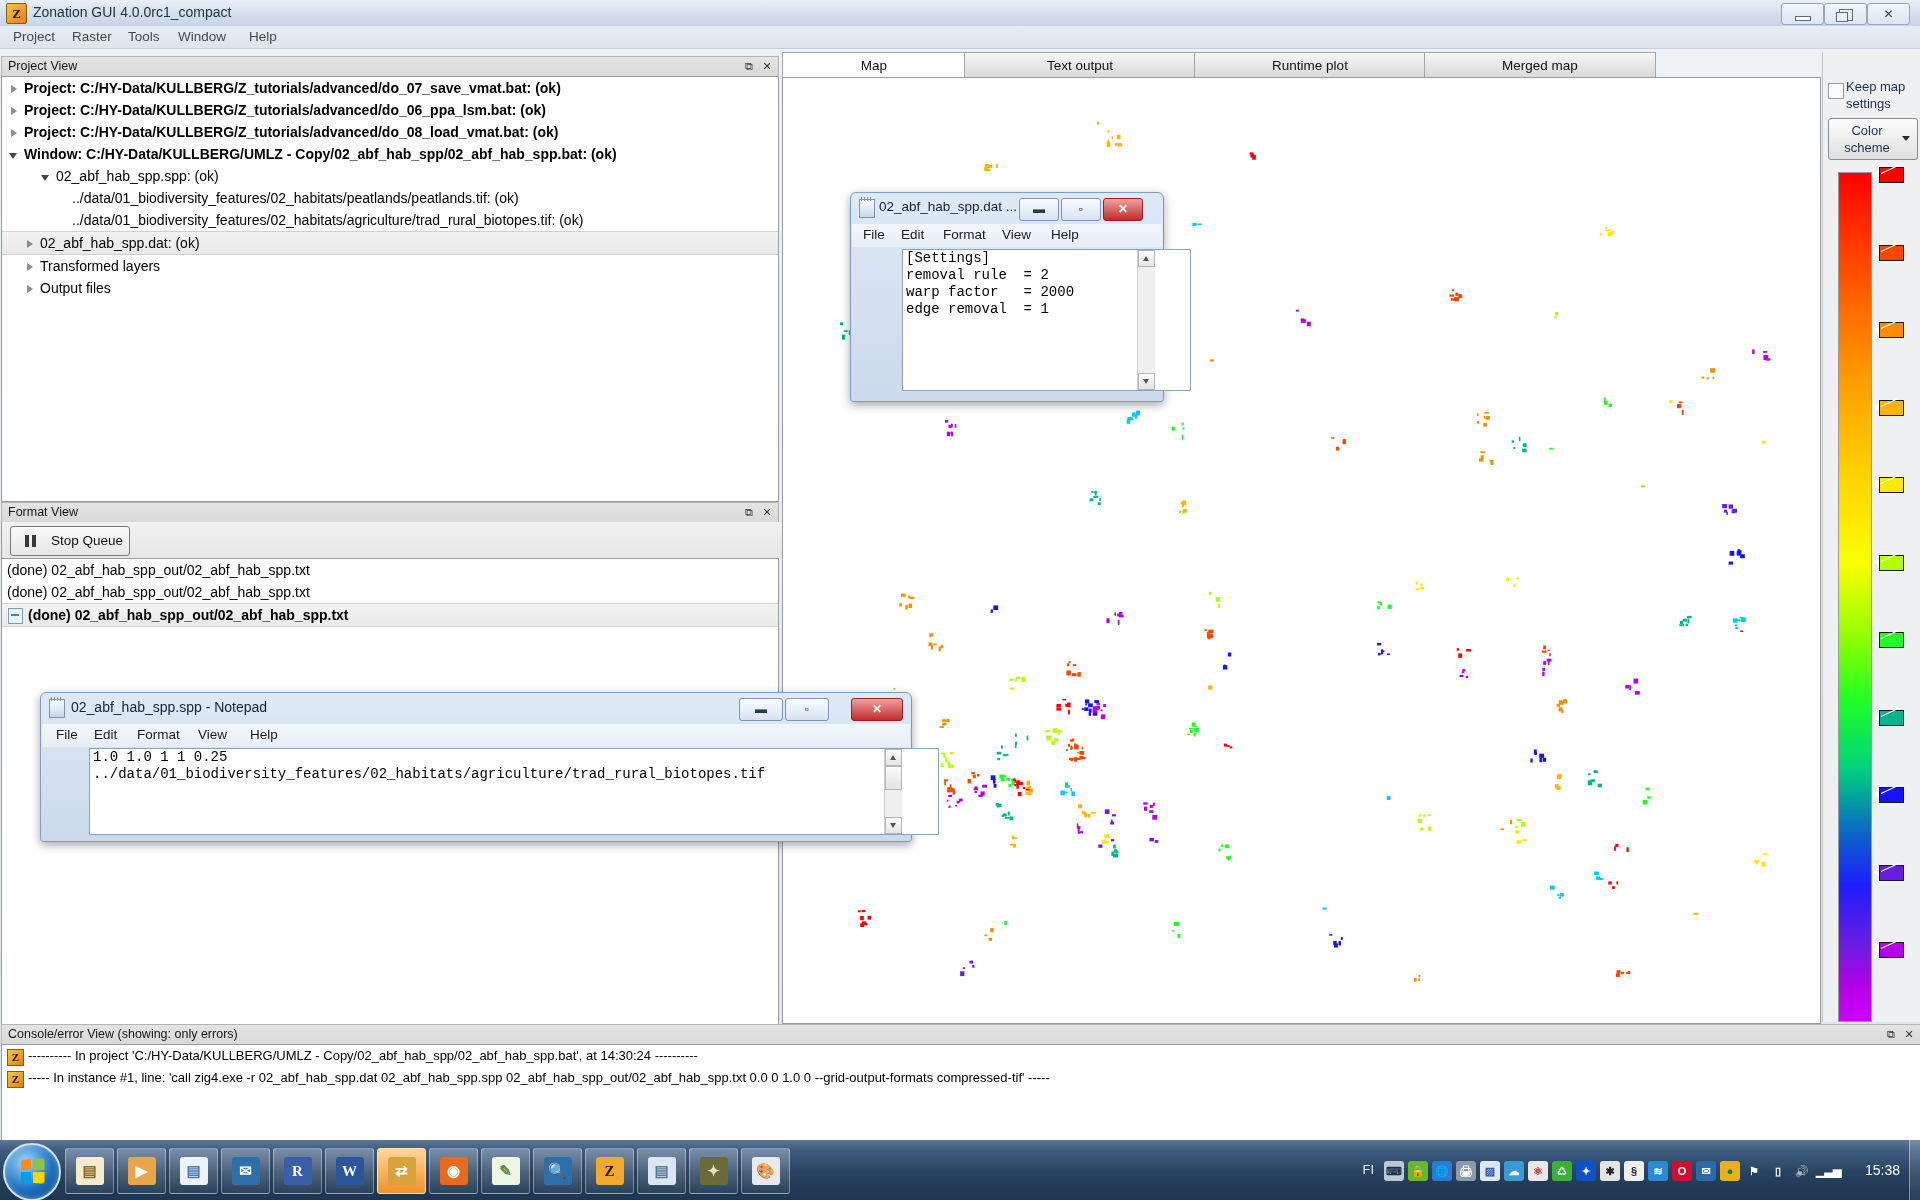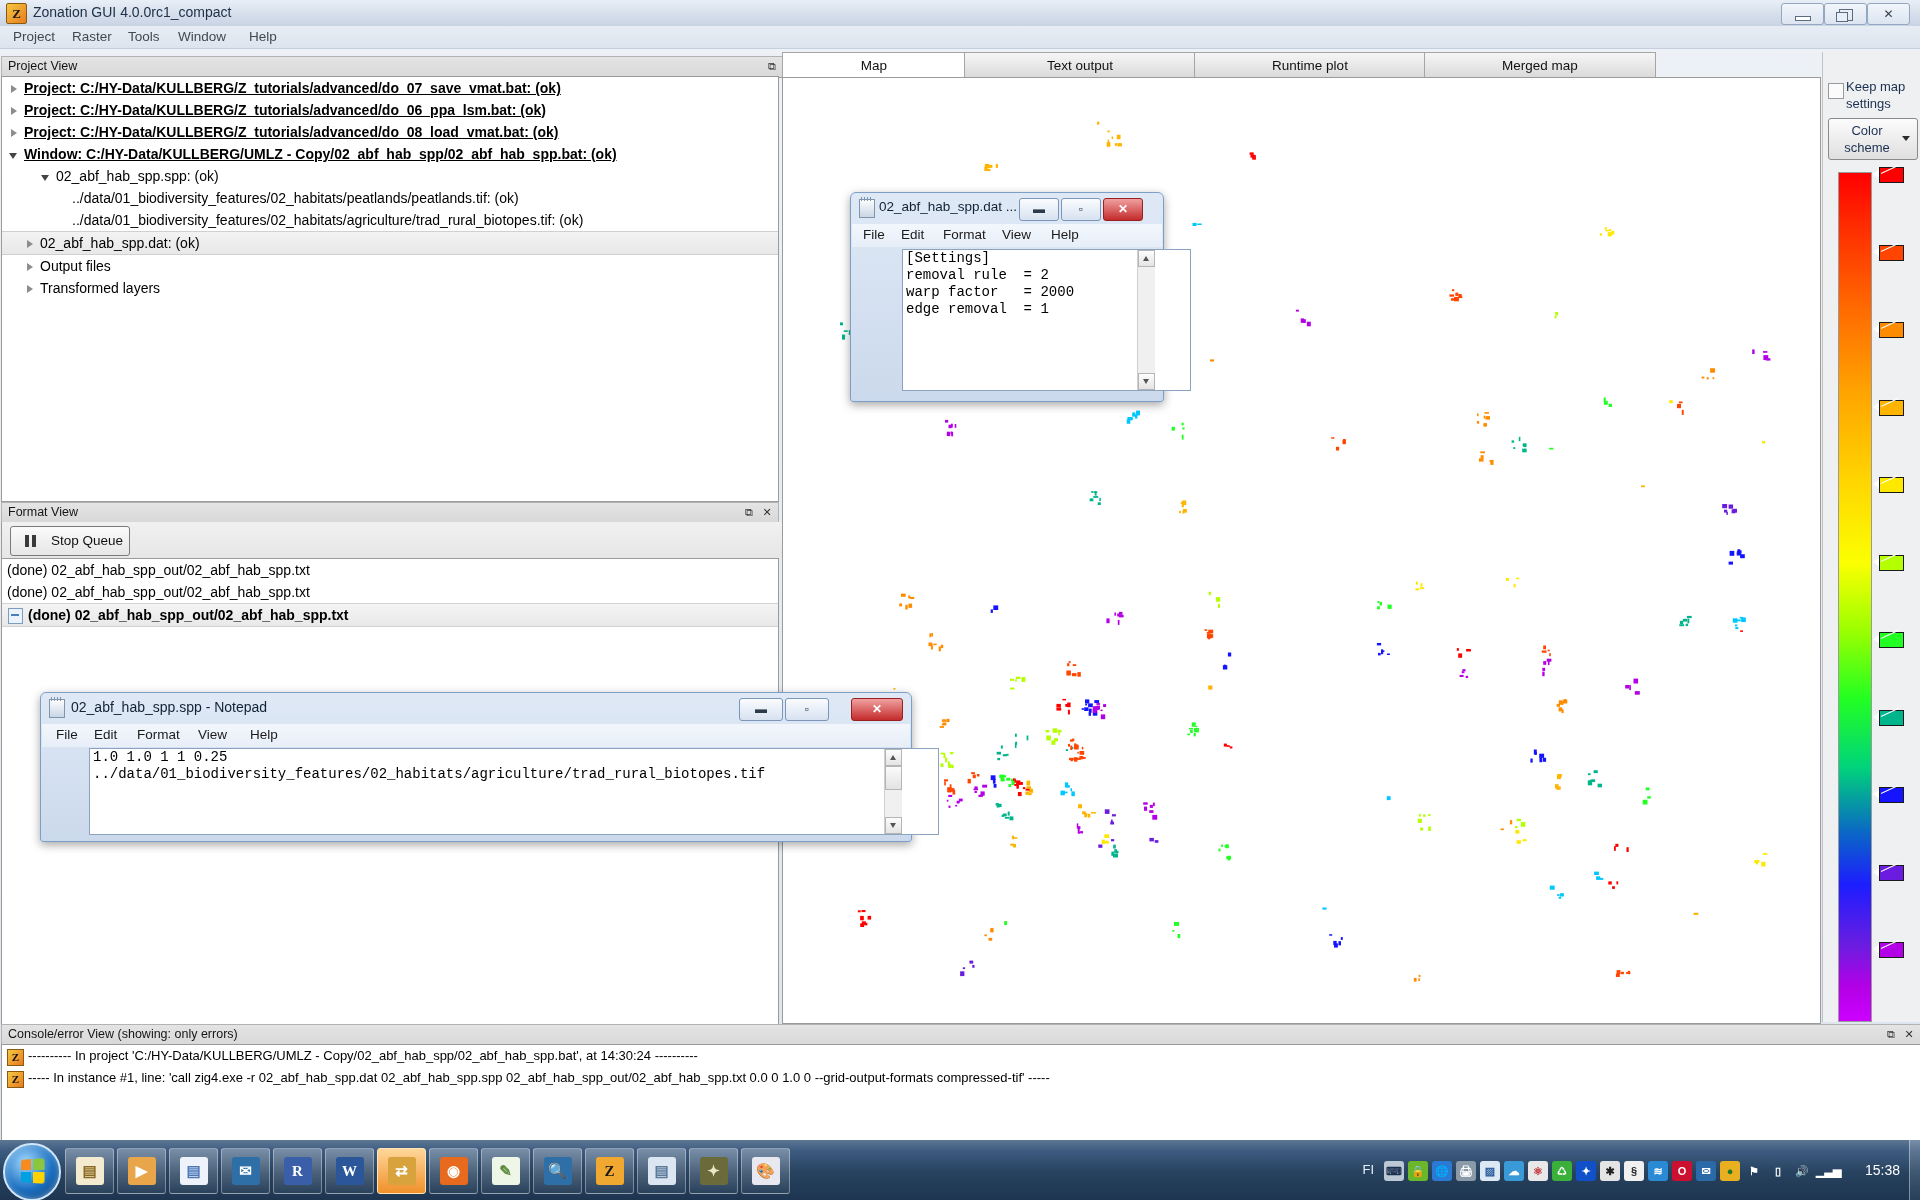--- a/index.html
+++ b/index.html
@@ -35,31 +35,31 @@
     background:linear-gradient(#e8edf4,#dde4ee);border-bottom:1px solid #c5cfdd;}
   #menubar .mi{position:absolute;top:2px;height:18px;line-height:18px;padding:0 9px;
     font-size:13.5px;color:#41484f;cursor:default;}
   
   .panel-head{position:absolute;height:20px;background:linear-gradient(#e4e4e4,#d8d8d8);
     border:1px solid #b3b3b3;border-bottom:1px solid #9b9b9b;font-size:12.5px;color:#151515;}
   .panel-head .ph-label{position:absolute;left:6px;top:2px;}
   .panel-head .ph-btn{position:absolute;top:2px;width:14px;height:14px;font-size:11px;
     color:#333;text-align:center;line-height:14px;cursor:pointer;}
   
-  #project-view-head{left:1px;top:56px;width:776px;padding-left:23px;}
+  #project-view-head{left:1px;top:56px;width:776px;}
   #project-tree{position:absolute;left:1px;top:76px;width:776px;height:424px;
     background:#fff;border:1px solid #9b9b9b;overflow:hidden;}
   .tree-row{position:relative;height:22px;line-height:22px;font-size:14px;white-space:nowrap;}
   .tree-row.sel{background:linear-gradient(#f3f3f3,#e8e8e8);border-top:1px solid #d0d0d0;border-bottom:1px solid #d0d0d0;}
   .tw{display:inline-block;width:13px;height:13px;position:relative;vertical-align:middle;margin-right:3px;}
   .tw.closed:before{content:"";position:absolute;left:3px;top:2px;border-left:6px solid #8d8d8d;
     border-top:4.5px solid transparent;border-bottom:4.5px solid transparent;}
   .tw.open:before{content:"";position:absolute;left:1px;top:4px;border-top:6px solid #444;
     border-left:4.5px solid transparent;border-right:4.5px solid transparent;}
-  .b{font-weight:bold;text-decoration:underline;}
+  .b{font-weight:bold;}
   .grey{color:#9a9a9a;}
   
   #process-view-head{left:1px;top:502px;width:776px;}
   #process-toolbar{position:absolute;left:1px;top:522px;width:776px;height:36px;
     background:linear-gradient(#f1f1f1,#e6e6e6);border-left:1px solid #9b9b9b;border-right:1px solid #9b9b9b;padding-left:20px;}
   #stop-queue-btn{position:absolute;left:8px;top:4px;width:118px;height:28px;
     background:linear-gradient(#fbfbfb,#e6e6e6);border:1px solid #7a7a7a;border-radius:3px;
     font-size:13.5px;color:#111;}
   #stop-queue-btn .pz{position:absolute;left:14px;top:8px;width:4px;height:12px;background:#3a3a3a;
     box-shadow:7px 0 0 #3a3a3a;}
@@ -210,22 +210,22 @@
   </div>
   <div id="project-tree">
       <div class="tree-row"><span class="tw closed" style="margin-left: 6px;"></span><span class="b">Project: C:/HY-Data/KULLBERG/Z_tutorials/advanced/do_07_save_vmat.bat: (ok)</span></div>
       <div class="tree-row"><span class="tw closed" style="margin-left: 6px;"></span><span class="b">Project: C:/HY-Data/KULLBERG/Z_tutorials/advanced/do_06_ppa_lsm.bat: (ok)</span></div>
       <div class="tree-row"><span class="tw closed" style="margin-left: 6px;"></span><span class="b">Project: C:/HY-Data/KULLBERG/Z_tutorials/advanced/do_08_load_vmat.bat: (ok)</span></div>
       <div class="tree-row"><span class="tw open" style="margin-left: 6px;"></span><span class="b">Window: C:/HY-Data/KULLBERG/UMLZ - Copy/02_abf_hab_spp/02_abf_hab_spp.bat: (ok)</span></div>
       <div class="tree-row"><span class="tw open" style="margin-left: 38px;"></span><span>02_abf_hab_spp.spp: (ok)</span></div>
       <div class="tree-row"><span class="tw " style="margin-left: 54px;"></span><span>../data/01_biodiversity_features/02_habitats/peatlands/peatlands.tif: (ok)</span></div>
       <div class="tree-row"><span class="tw " style="margin-left: 54px;"></span><span>../data/01_biodiversity_features/02_habitats/agriculture/trad_rural_biotopes.tif: (ok)</span></div>
       <div class="tree-row sel"><span class="tw closed" style="margin-left: 22px;"></span><span>02_abf_hab_spp.dat: (ok)</span></div>
+      <div class="tree-row"><span class="tw closed" style="margin-left: 22px;"></span><span>Transformed layers</span></div>
       <div class="tree-row"><span class="tw closed" style="margin-left: 22px;"></span><span>Output files</span></div>
-      <div class="tree-row"><span class="tw closed" style="margin-left: 22px;"></span><span>Transformed layers</span></div>
     </div>
 
   <div class="panel-head" id="process-view-head">
     <span class="ph-label">Format View</span>
     <span class="ph-btn" style="right:22px">⧉</span>
     <span class="ph-btn" style="right:4px">✕</span>
   </div>
   <div id="process-toolbar">
     <div id="stop-queue-btn">
       <span class="pz"></span>

